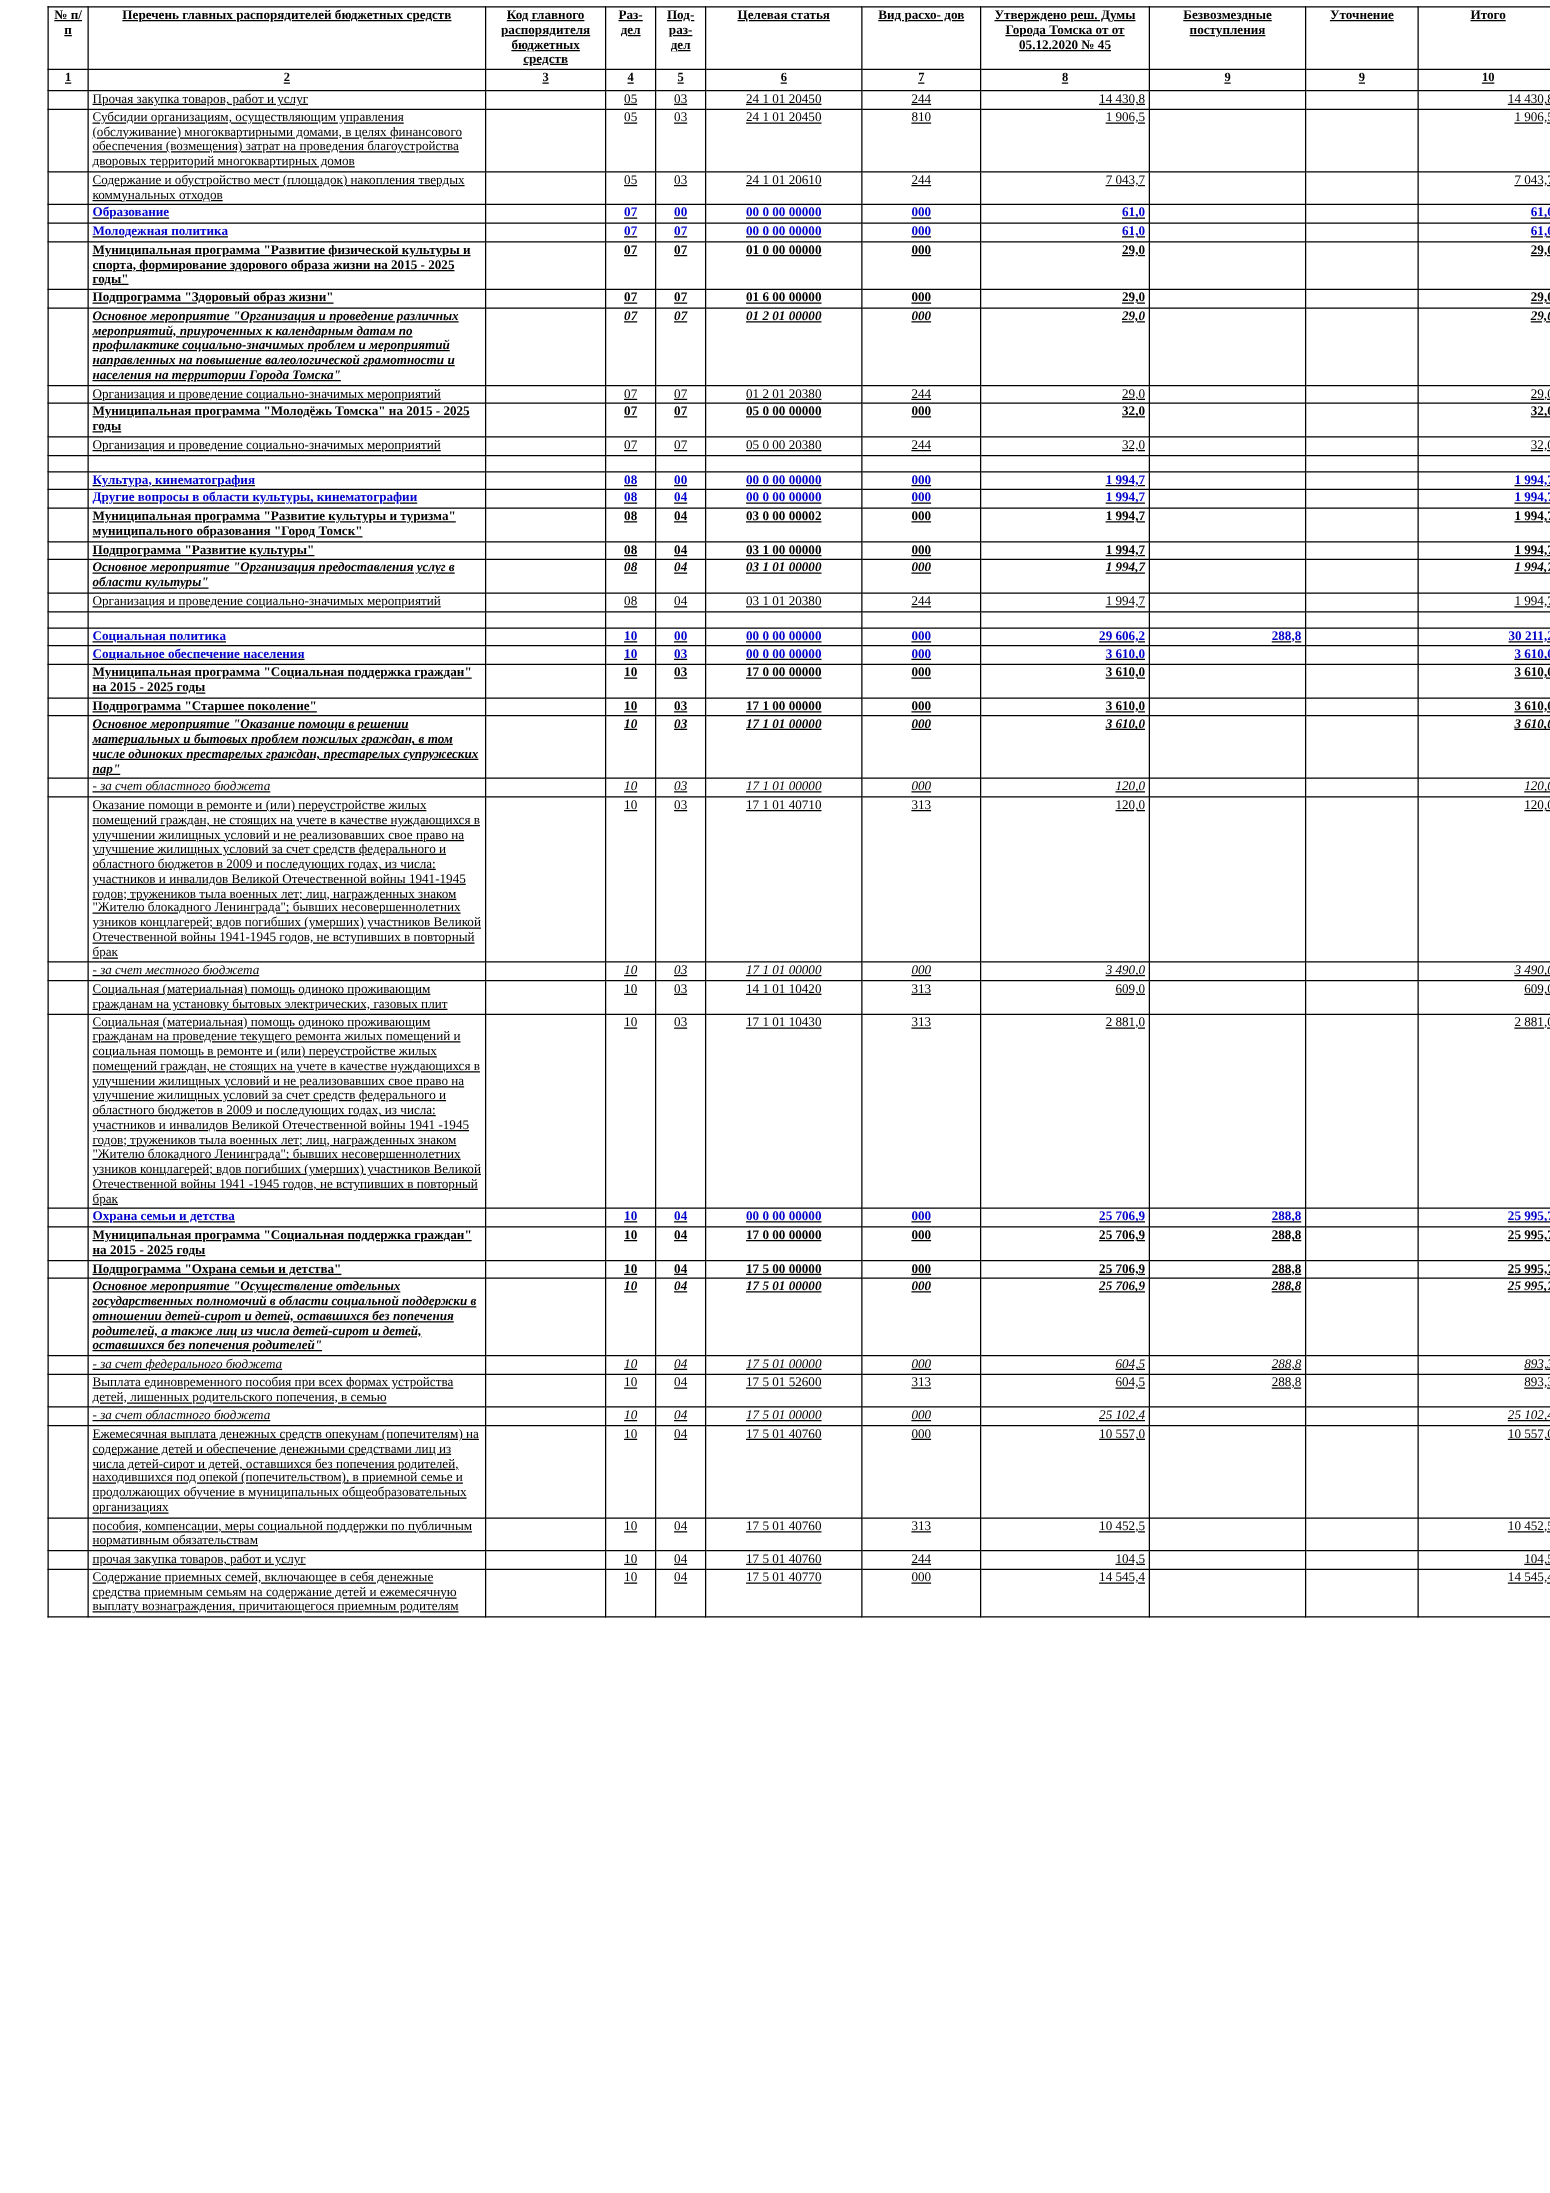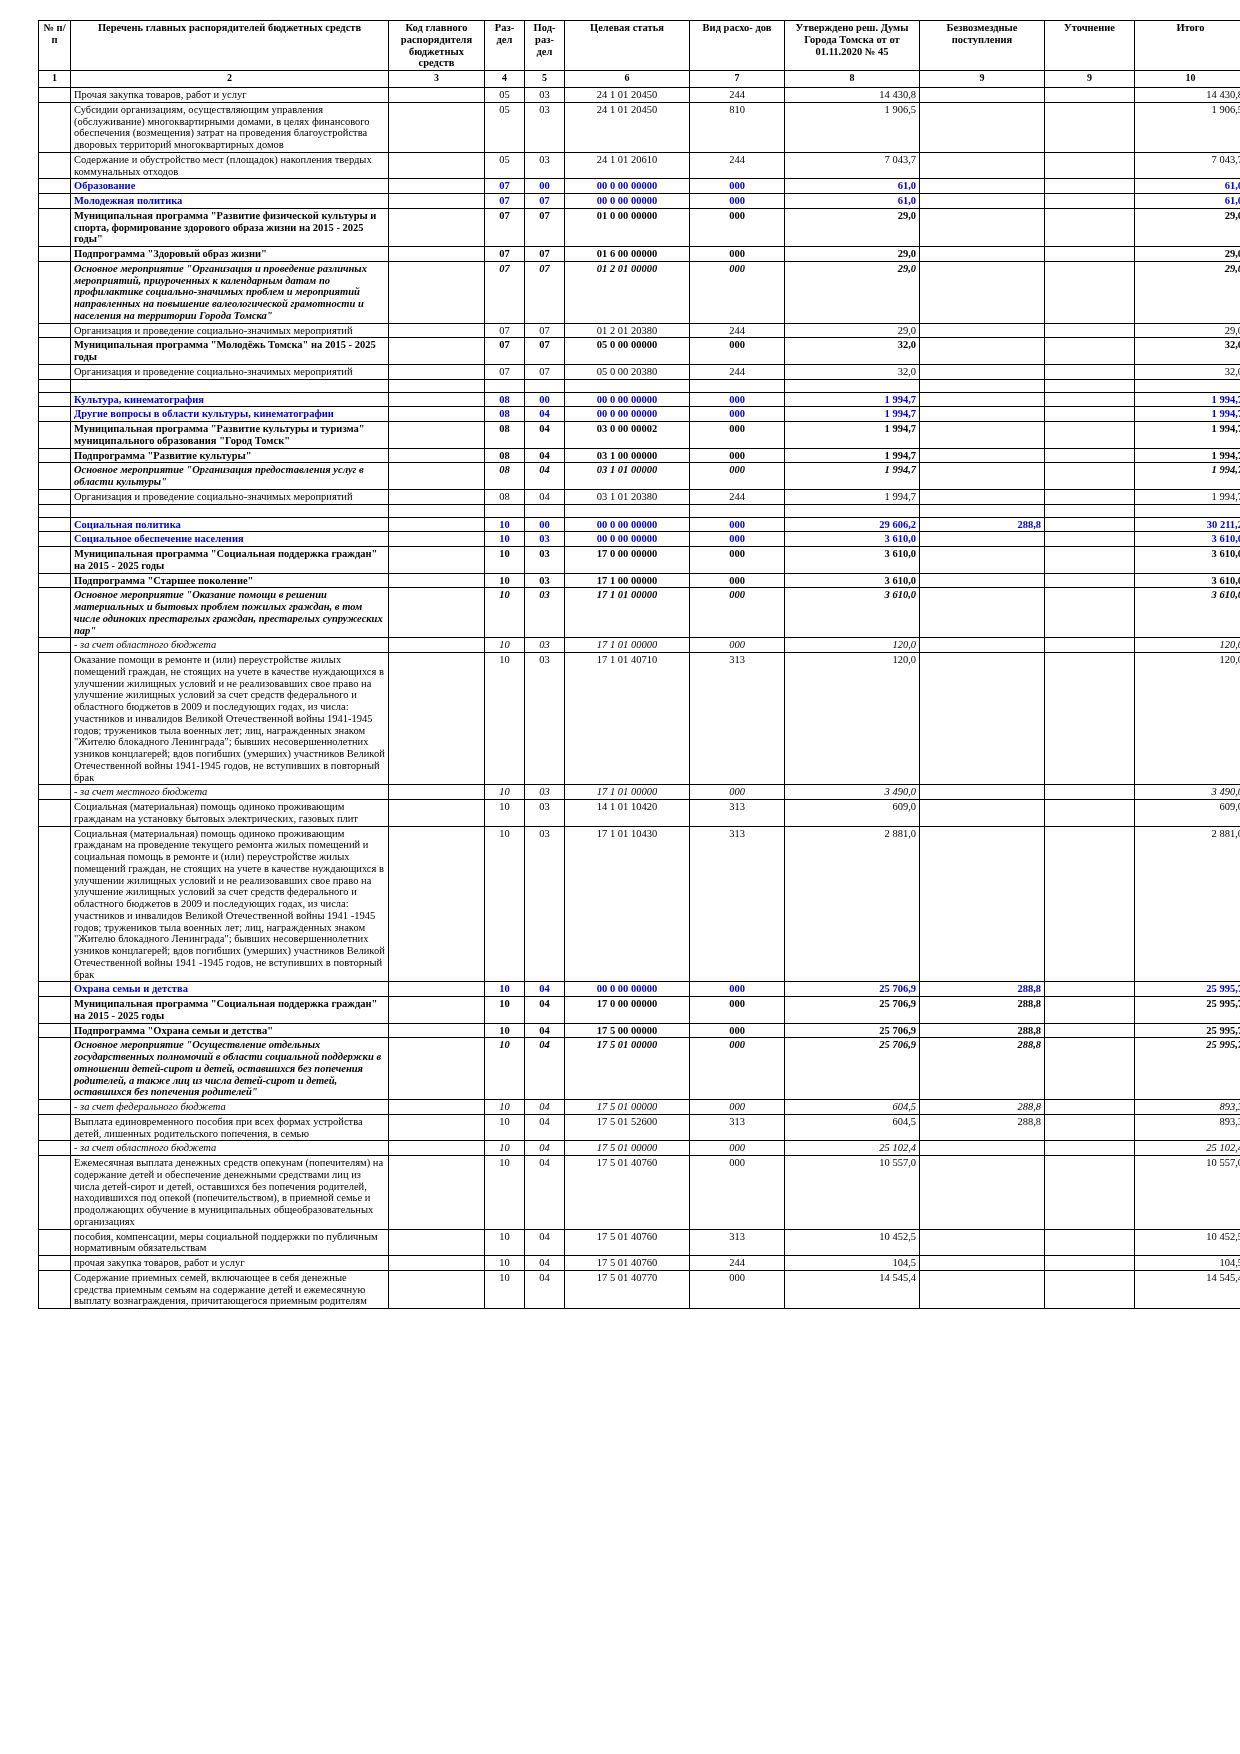--- a/index.html
+++ b/index.html
@@ -1,17 +1,17 @@
 <!DOCTYPE html>
 <html><head>
 <meta charset="utf-8">
 <style>
   html,body{margin:0;padding:0;background:#ffffff;}
   body{font-family:"Liberation Serif", serif;color:#000;}
-  .page{width:1076px;min-height:1754px;box-sizing:border-box;padding:20px 30px 10px 38px;background:#fff;}
+  .page{width:1076px;min-height:1754px;box-sizing:border-box;padding:5px 30px 10px 38px;background:#fff;text-decoration:underline;}
   table.budget{border-collapse:collapse;width:1172px;table-layout:fixed;}
   table.budget td,table.budget th{border:1px solid #000;padding:1px 3px;vertical-align:top;font-size:10.5px;line-height:1.12;}
   
   col.c1{width:32px;}
   col.c2{width:318px;}
   col.c3{width:96px;}
   col.c4{width:40px;}
   col.c5{width:40px;}
   col.c6{width:125px;}
   col.c7{width:95px;}
@@ -54,21 +54,21 @@
     </colgroup>
     <thead>
       <tr>
         <td>№ п/п</td>
         <td>Перечень главных распорядителей бюджетных средств</td>
         <td>Код главного распорядителя бюджетных средств</td>
         <td>Раз- дел</td>
         <td>Под- раз- дел</td>
         <td>Целевая статья</td>
         <td>Вид расхо- дов</td>
-        <td>Утверждено реш. Думы Города Томска от от 01.11.2020 № 45</td>
+        <td>Утверждено реш. Думы Города Томска от от 05.12.2020 № 45</td>
         <td>Безвозмездные поступления</td>
         <td>Уточнение</td>
         <td>Итого</td>
       </tr>
       <tr class="numrow">
         <td>1</td>
         <td>2</td>
         <td>3</td>
         <td>4</td>
         <td>5</td>

